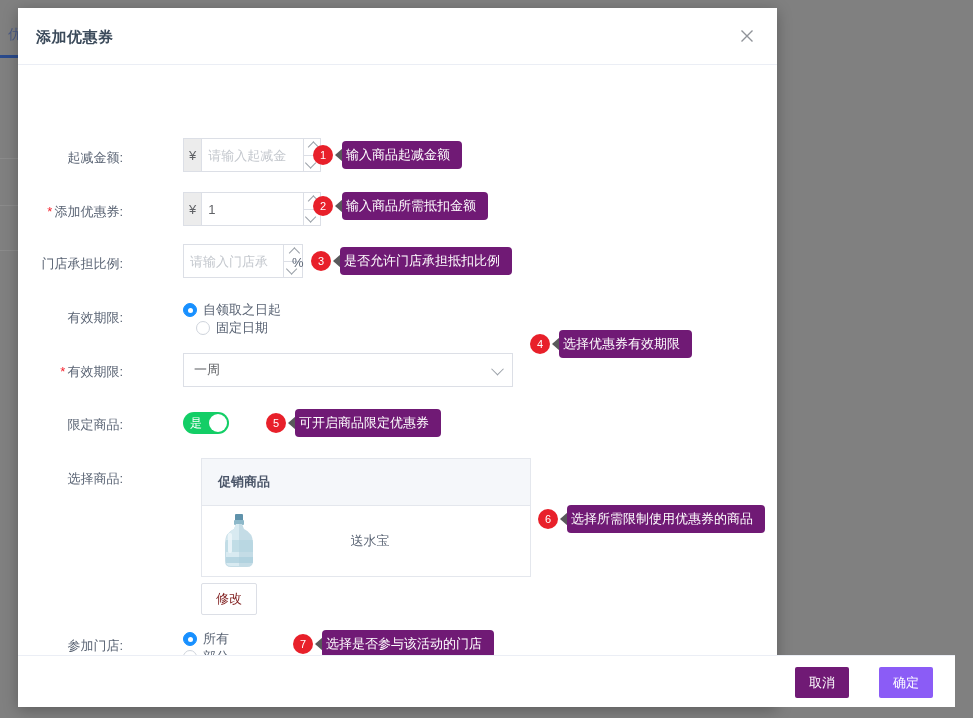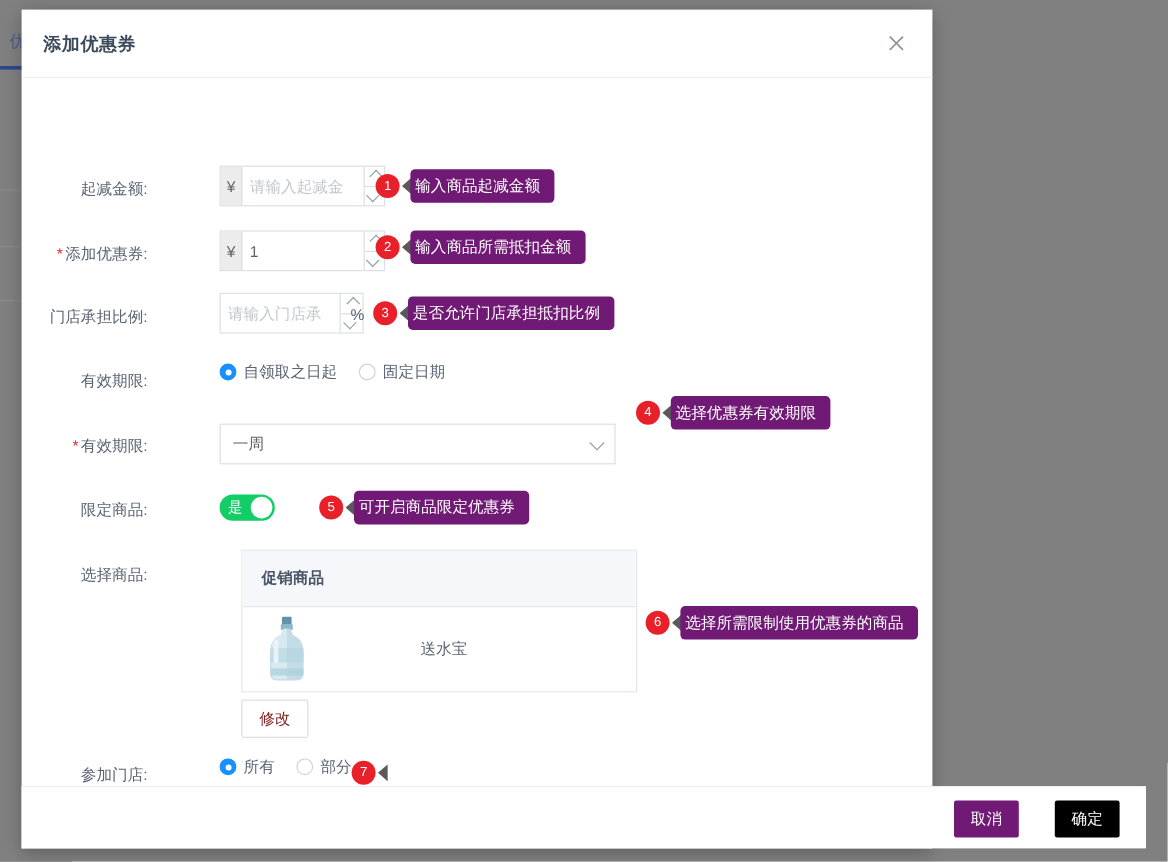--- a/index.html
+++ b/index.html
@@ -97,21 +97,21 @@
     min-width: 54px;
     border: none;
     border-radius: 2px;
     color: #fff;
     font-size: 13px;
     font-family: "Liberation Sans", "DejaVu Sans", sans-serif;
     cursor: pointer;
     padding: 0 14px;
   }
   #cancel-btn { right: 106px; background: #701a75; }
-  #confirm-btn { right: 22px;  background: #000000; }
+  #confirm-btn { right: 22px;  background: #8b5cf6; }
   .lab-right {
     position: absolute;
     width: 180px;
     text-align: right;
     font-size: 13px;
     color: #5a6474;
     white-space: nowrap;
   }
   .req {
     color: #f5222d;
@@ -171,21 +171,21 @@
   .chev.up { transform: rotate(135deg) translate(-1px,-1px); }
   .chev.dn { transform: rotate(-45deg) translate(-1px,-1px); }
 
   .pct {
     position: absolute;
     font-size: 13px;
     color: #5a6474;
   }
 
   
-  .radio-grp { position: absolute; display: flex; align-items: center; }
+  .radio-grp { position: absolute; display: flex; align-items: center; flex-direction: column; }
   .radio-item {
     display: flex;
     align-items: center;
     margin-right: 18px;
     cursor: pointer;
     font-size: 13px;
     color: #5a6474;
   }
   .rdo {
     width: 14px; height: 14px;
@@ -492,20 +492,21 @@
         <span>所有</span>
       </div>
       <div class="radio-item">
         <span class="rdo"></span>
         <span>部分</span>
       </div>
     </div>
     <div class="tip" style="left:275px; top:565px;">
       <div class="tip-badge">7</div>
       <div class="tip-arrow"></div>
+      <div class="tip-box">选择是否参与该活动的门店</div>
     </div>
 
   </div>
 
   <div id="modal-footer">
     <button class="footer-btn" id="cancel-btn">取消</button>
     <button class="footer-btn" id="confirm-btn">确定</button>
   </div>
 
 </div>

